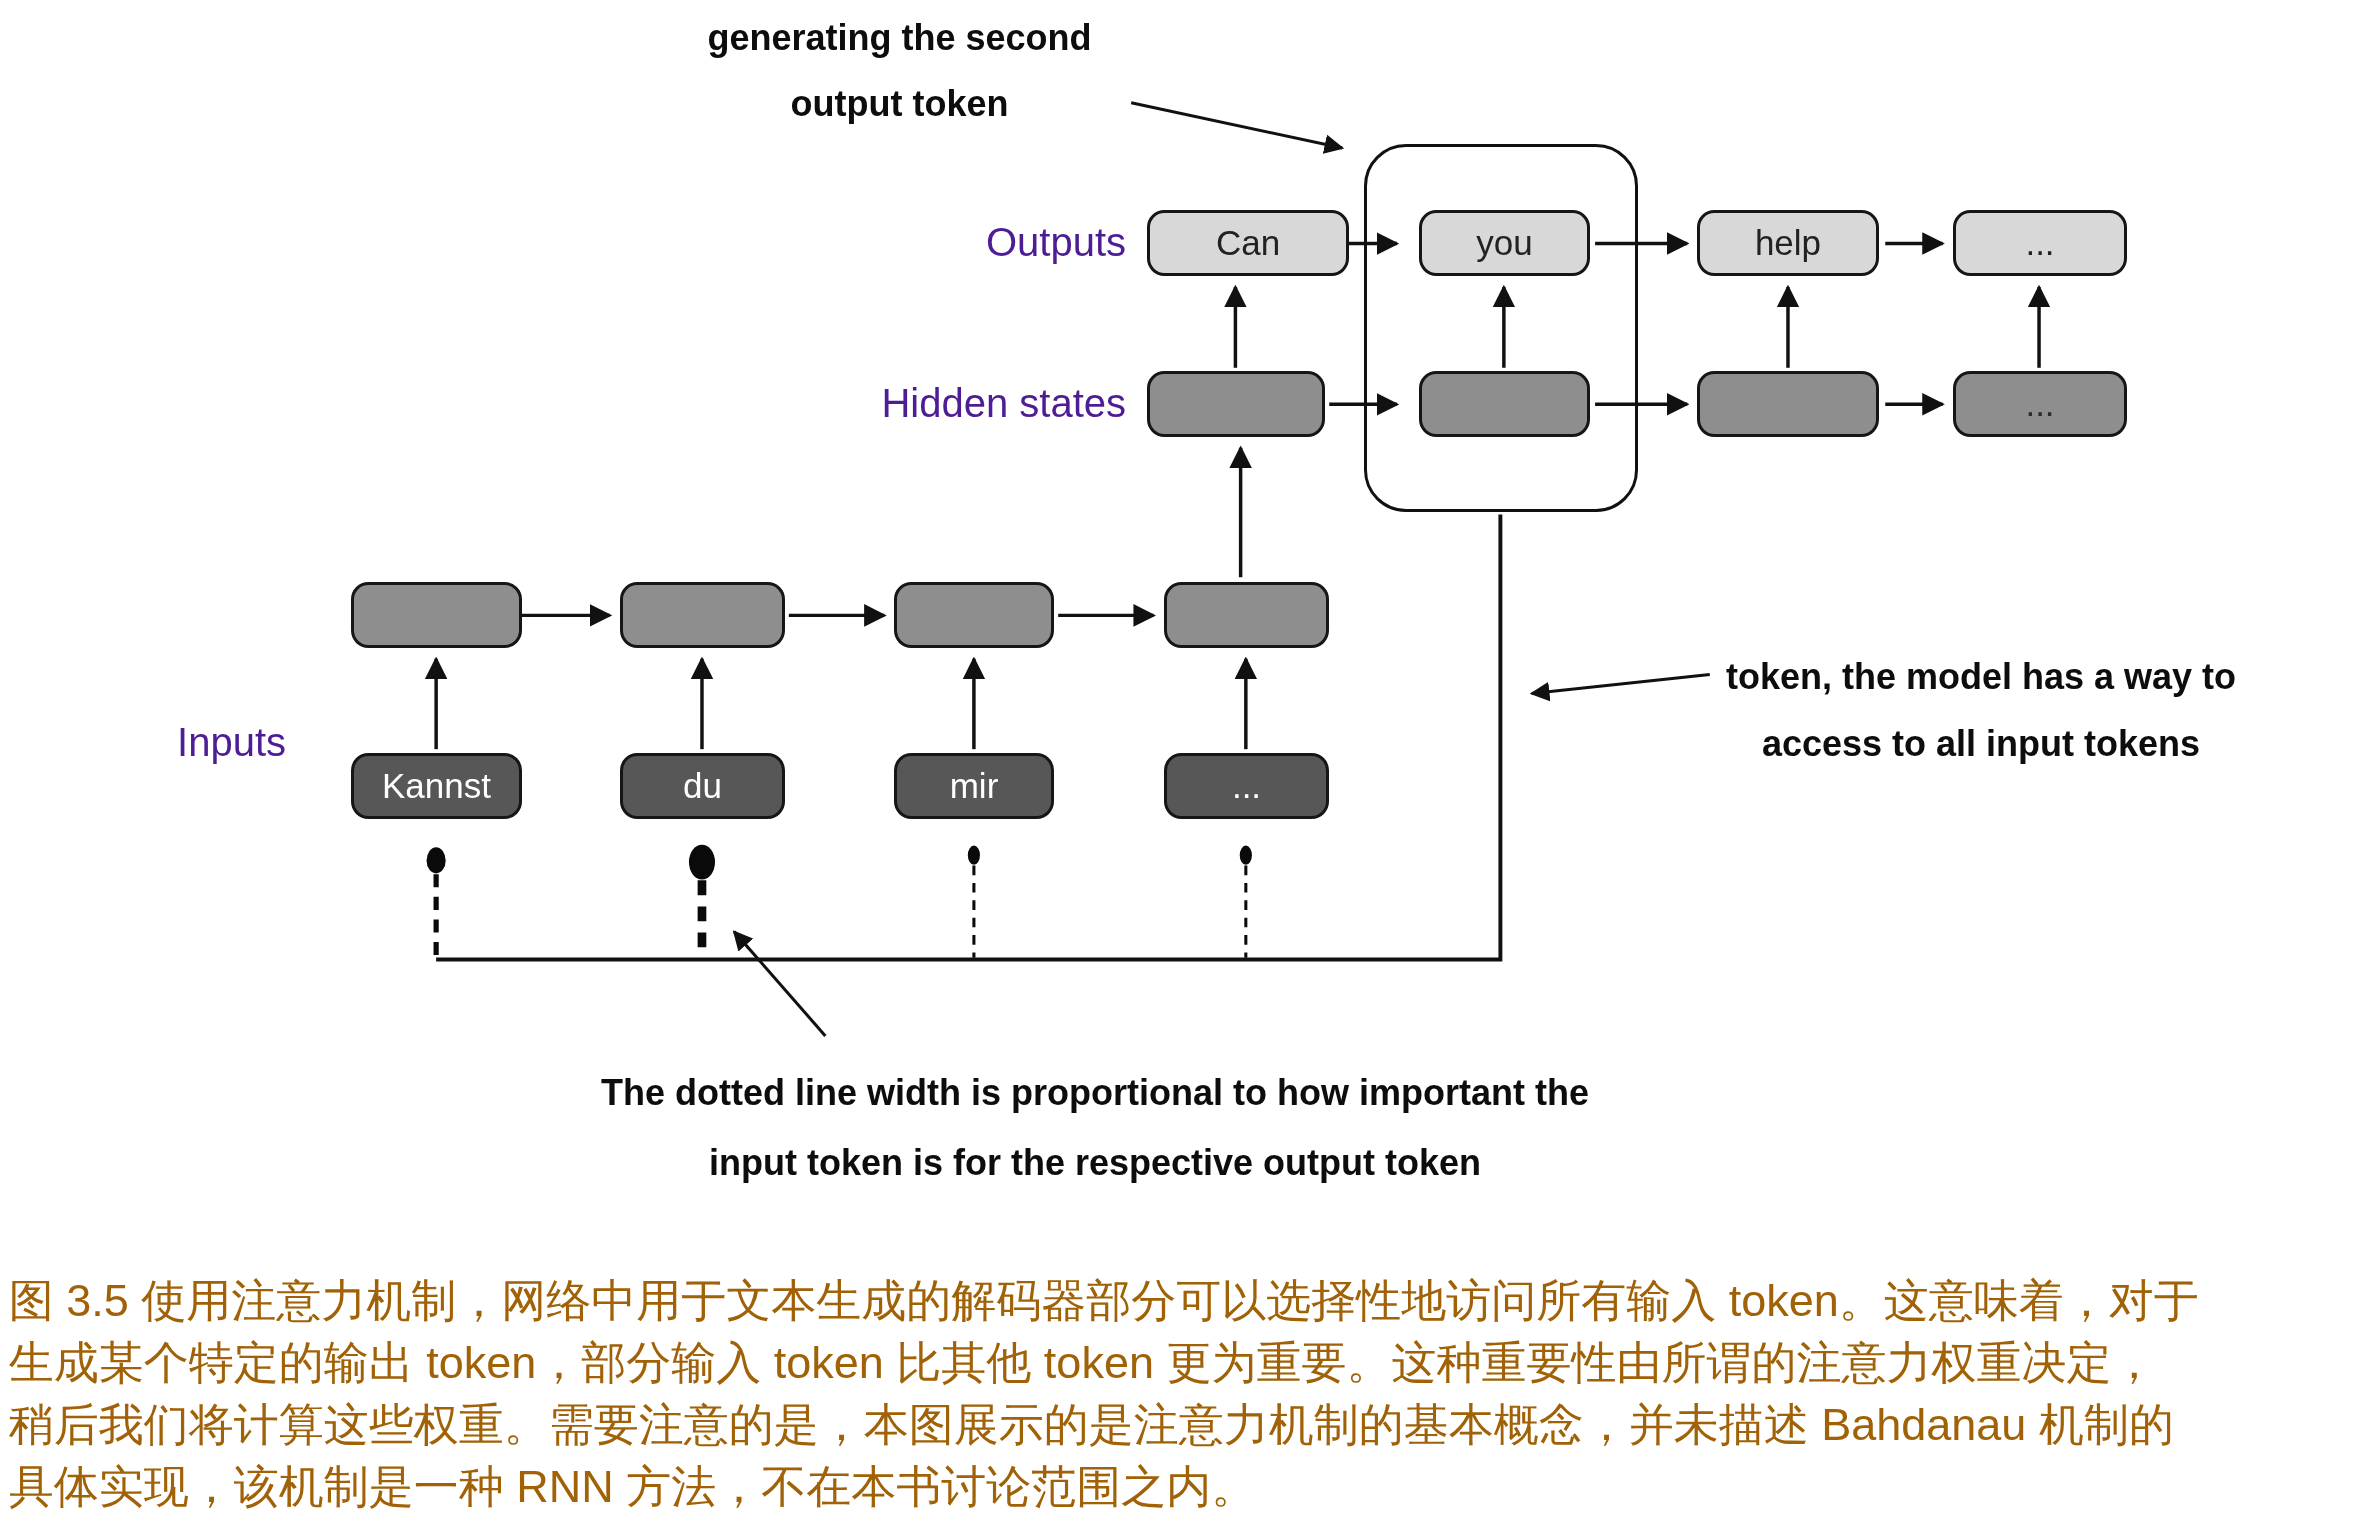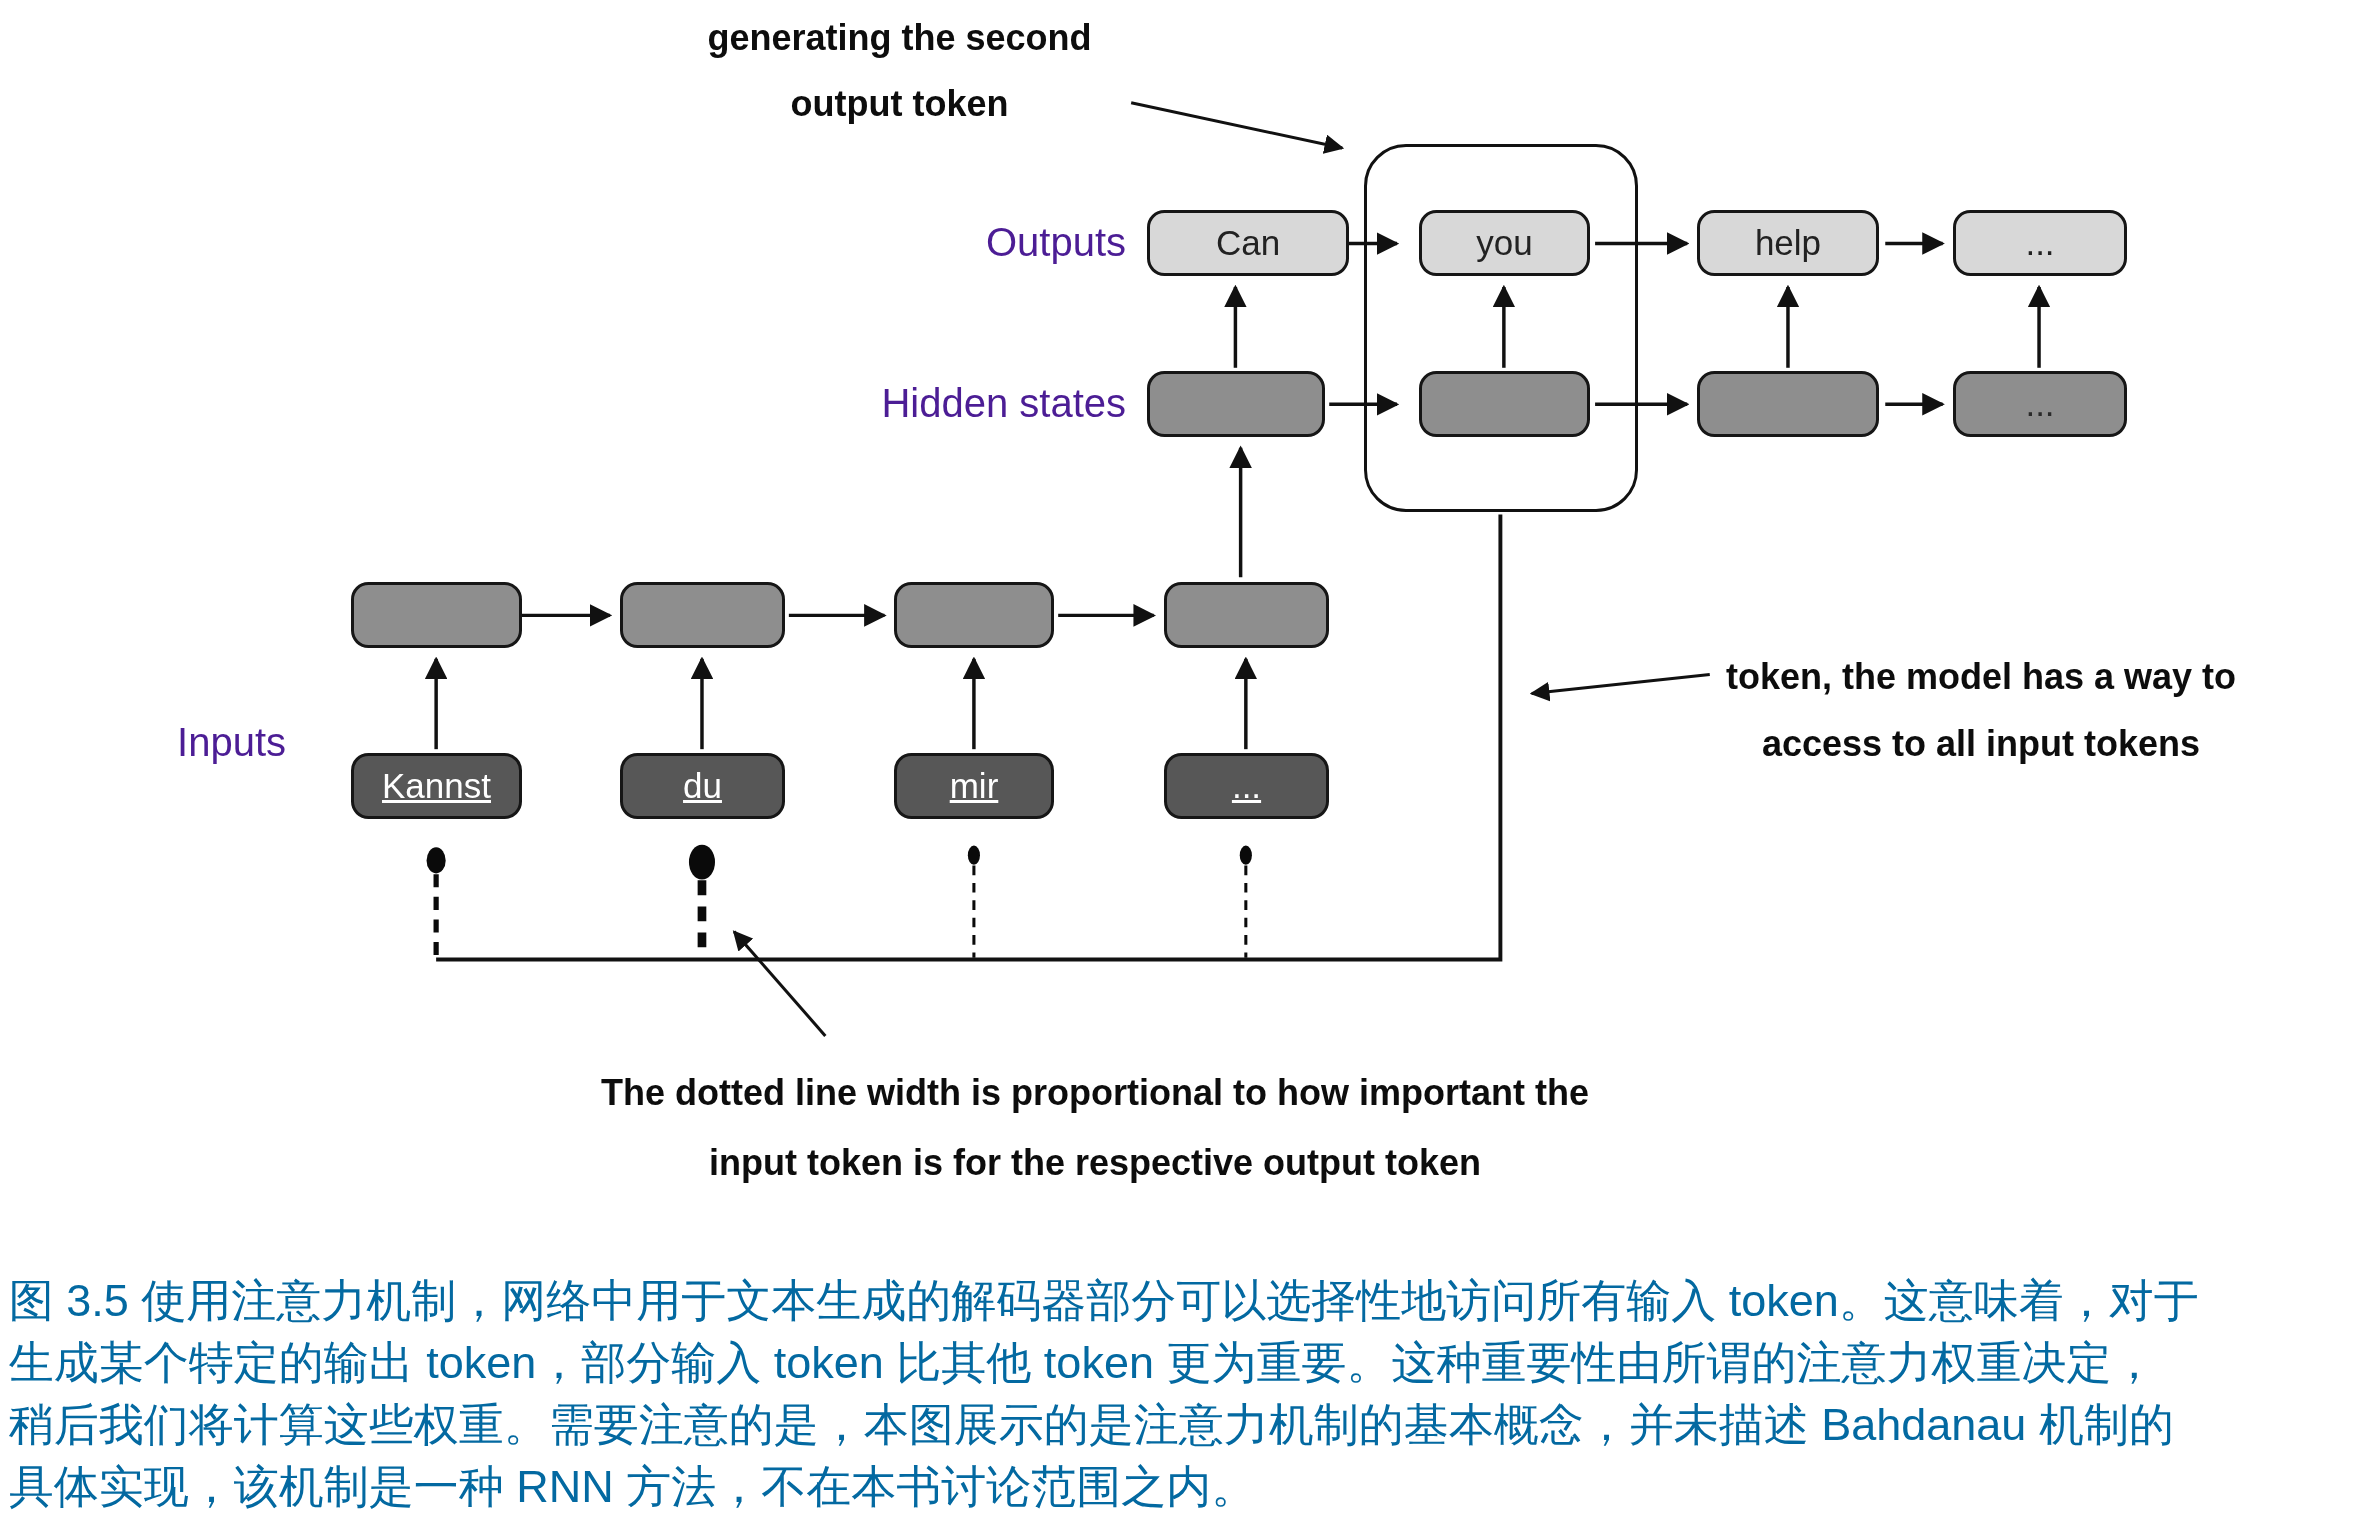--- a/index.html
+++ b/index.html
@@ -3,30 +3,30 @@
 <meta charset="utf-8">
 <style>
   html,body{margin:0;padding:0;background:#ffffff;}
   .stage{position:relative;width:2377px;height:1538px;background:#ffffff;overflow:hidden;
          font-family:"Liberation Sans","DejaVu Sans",sans-serif;color:#111;}
   .overlay{position:absolute;left:0;top:0;z-index:1;}
   .tok{position:absolute;z-index:3;display:flex;align-items:center;justify-content:center;
        border:3.5px solid #161616;border-radius:17.4px;font-size:35px;box-sizing:border-box;}
   .tok-light{background:#d8d8d8;color:#222;}
   .tok-mid{background:#8e8e8e;color:#2a2a2a;}
-  .tok-dark{background:#575757;color:#ffffff;text-decoration:underline;}
+  .tok-dark{background:#575757;color:#ffffff;}
   .rowlabel{position:absolute;z-index:3;font-size:40px;color:#4c1d95;white-space:nowrap;}
   .highlight{position:absolute;z-index:2;border:3.9px solid #111;border-radius:42px;background:transparent;box-sizing:border-box;}
   .ann{position:absolute;z-index:4;font-weight:bold;color:#0d0d0d;text-align:center;}
   .ann div{white-space:nowrap;}
   .ann-top{left:617px;top:5.2px;width:565px;font-size:36px;line-height:66px;}
   .ann-right{left:1694px;top:643px;width:574px;font-size:36px;line-height:67px;}
   .ann-bottom{left:530px;top:1058px;width:1130px;font-size:36px;line-height:70px;}
   .caption{position:absolute;left:8.7px;top:1270px;width:2365px;z-index:4;
-           font-size:45px;line-height:62px;color:#0369a1;}
+           font-size:45px;line-height:62px;color:#a16207;}
   .caption div{white-space:nowrap;}
 </style>
 </head>
 <body>
 
 <div class="stage">
 
   <svg class="overlay" width="2377" height="1269" viewBox="0 0 2736 1460">
     <defs>
       <marker id="ah" viewBox="0 0 10 10" refX="9" refY="5" markerWidth="6.5" markerHeight="6.5" orient="auto-start-reverse" markerUnits="strokeWidth">

